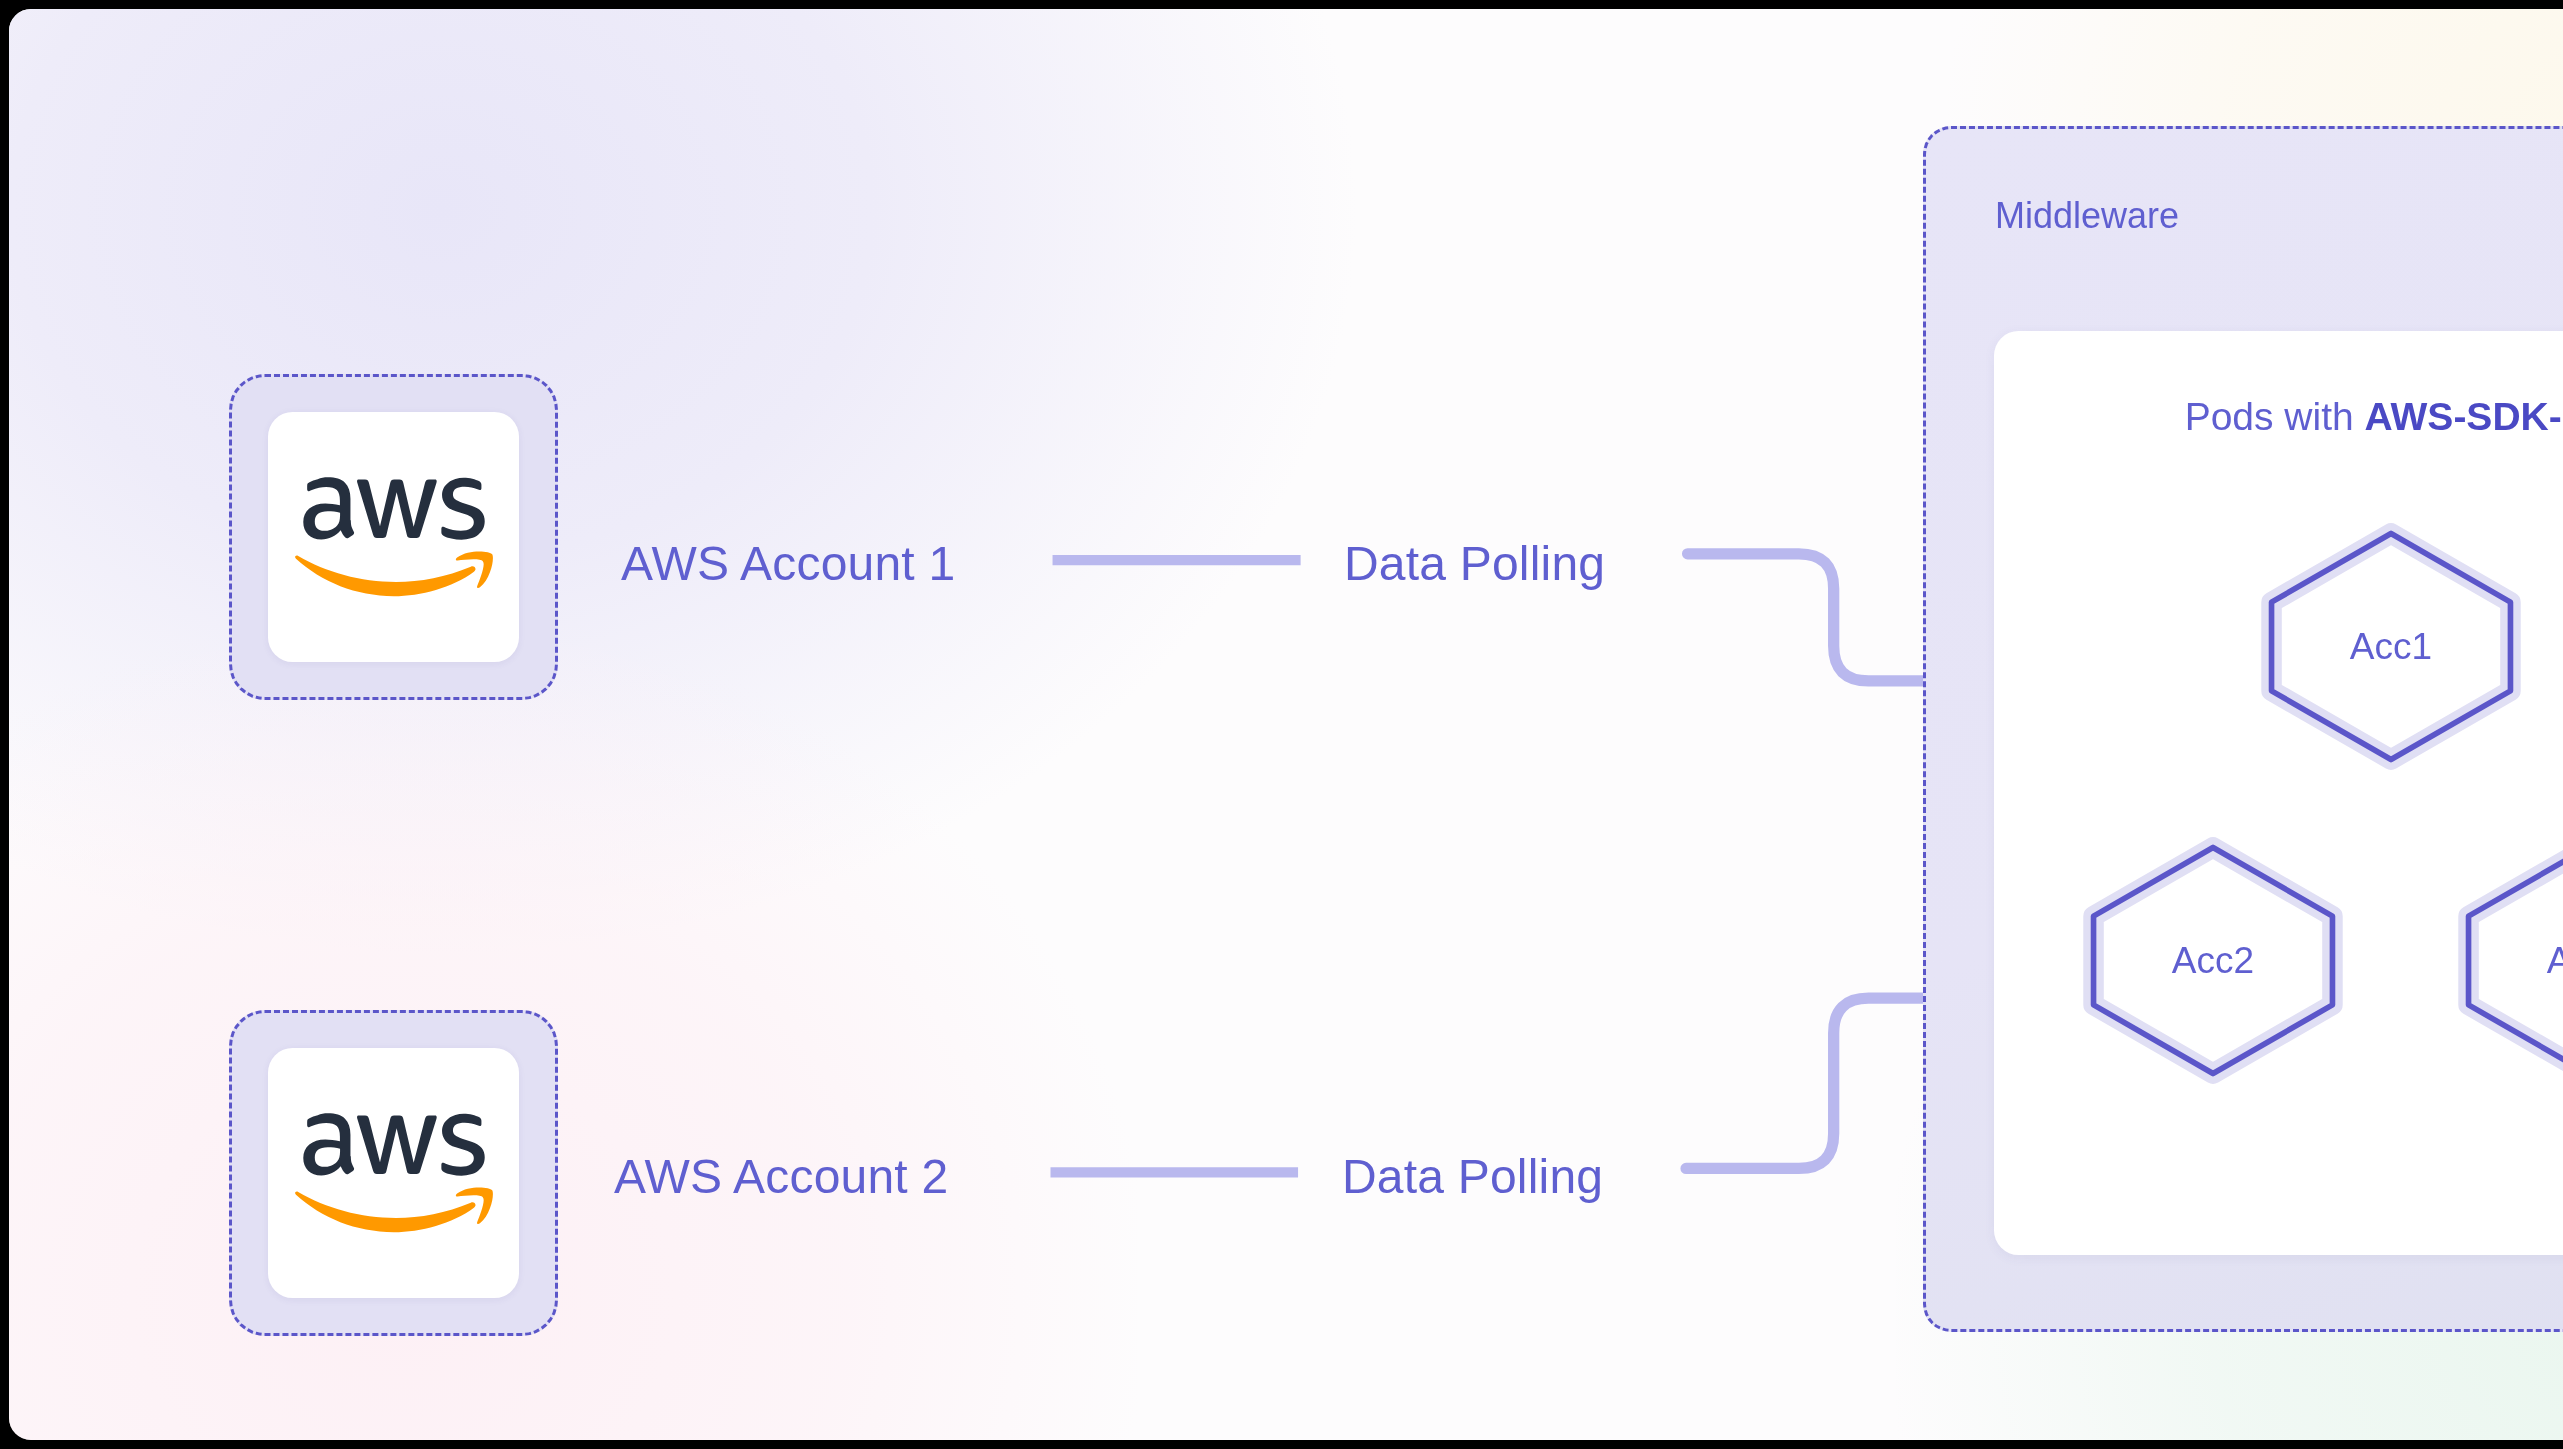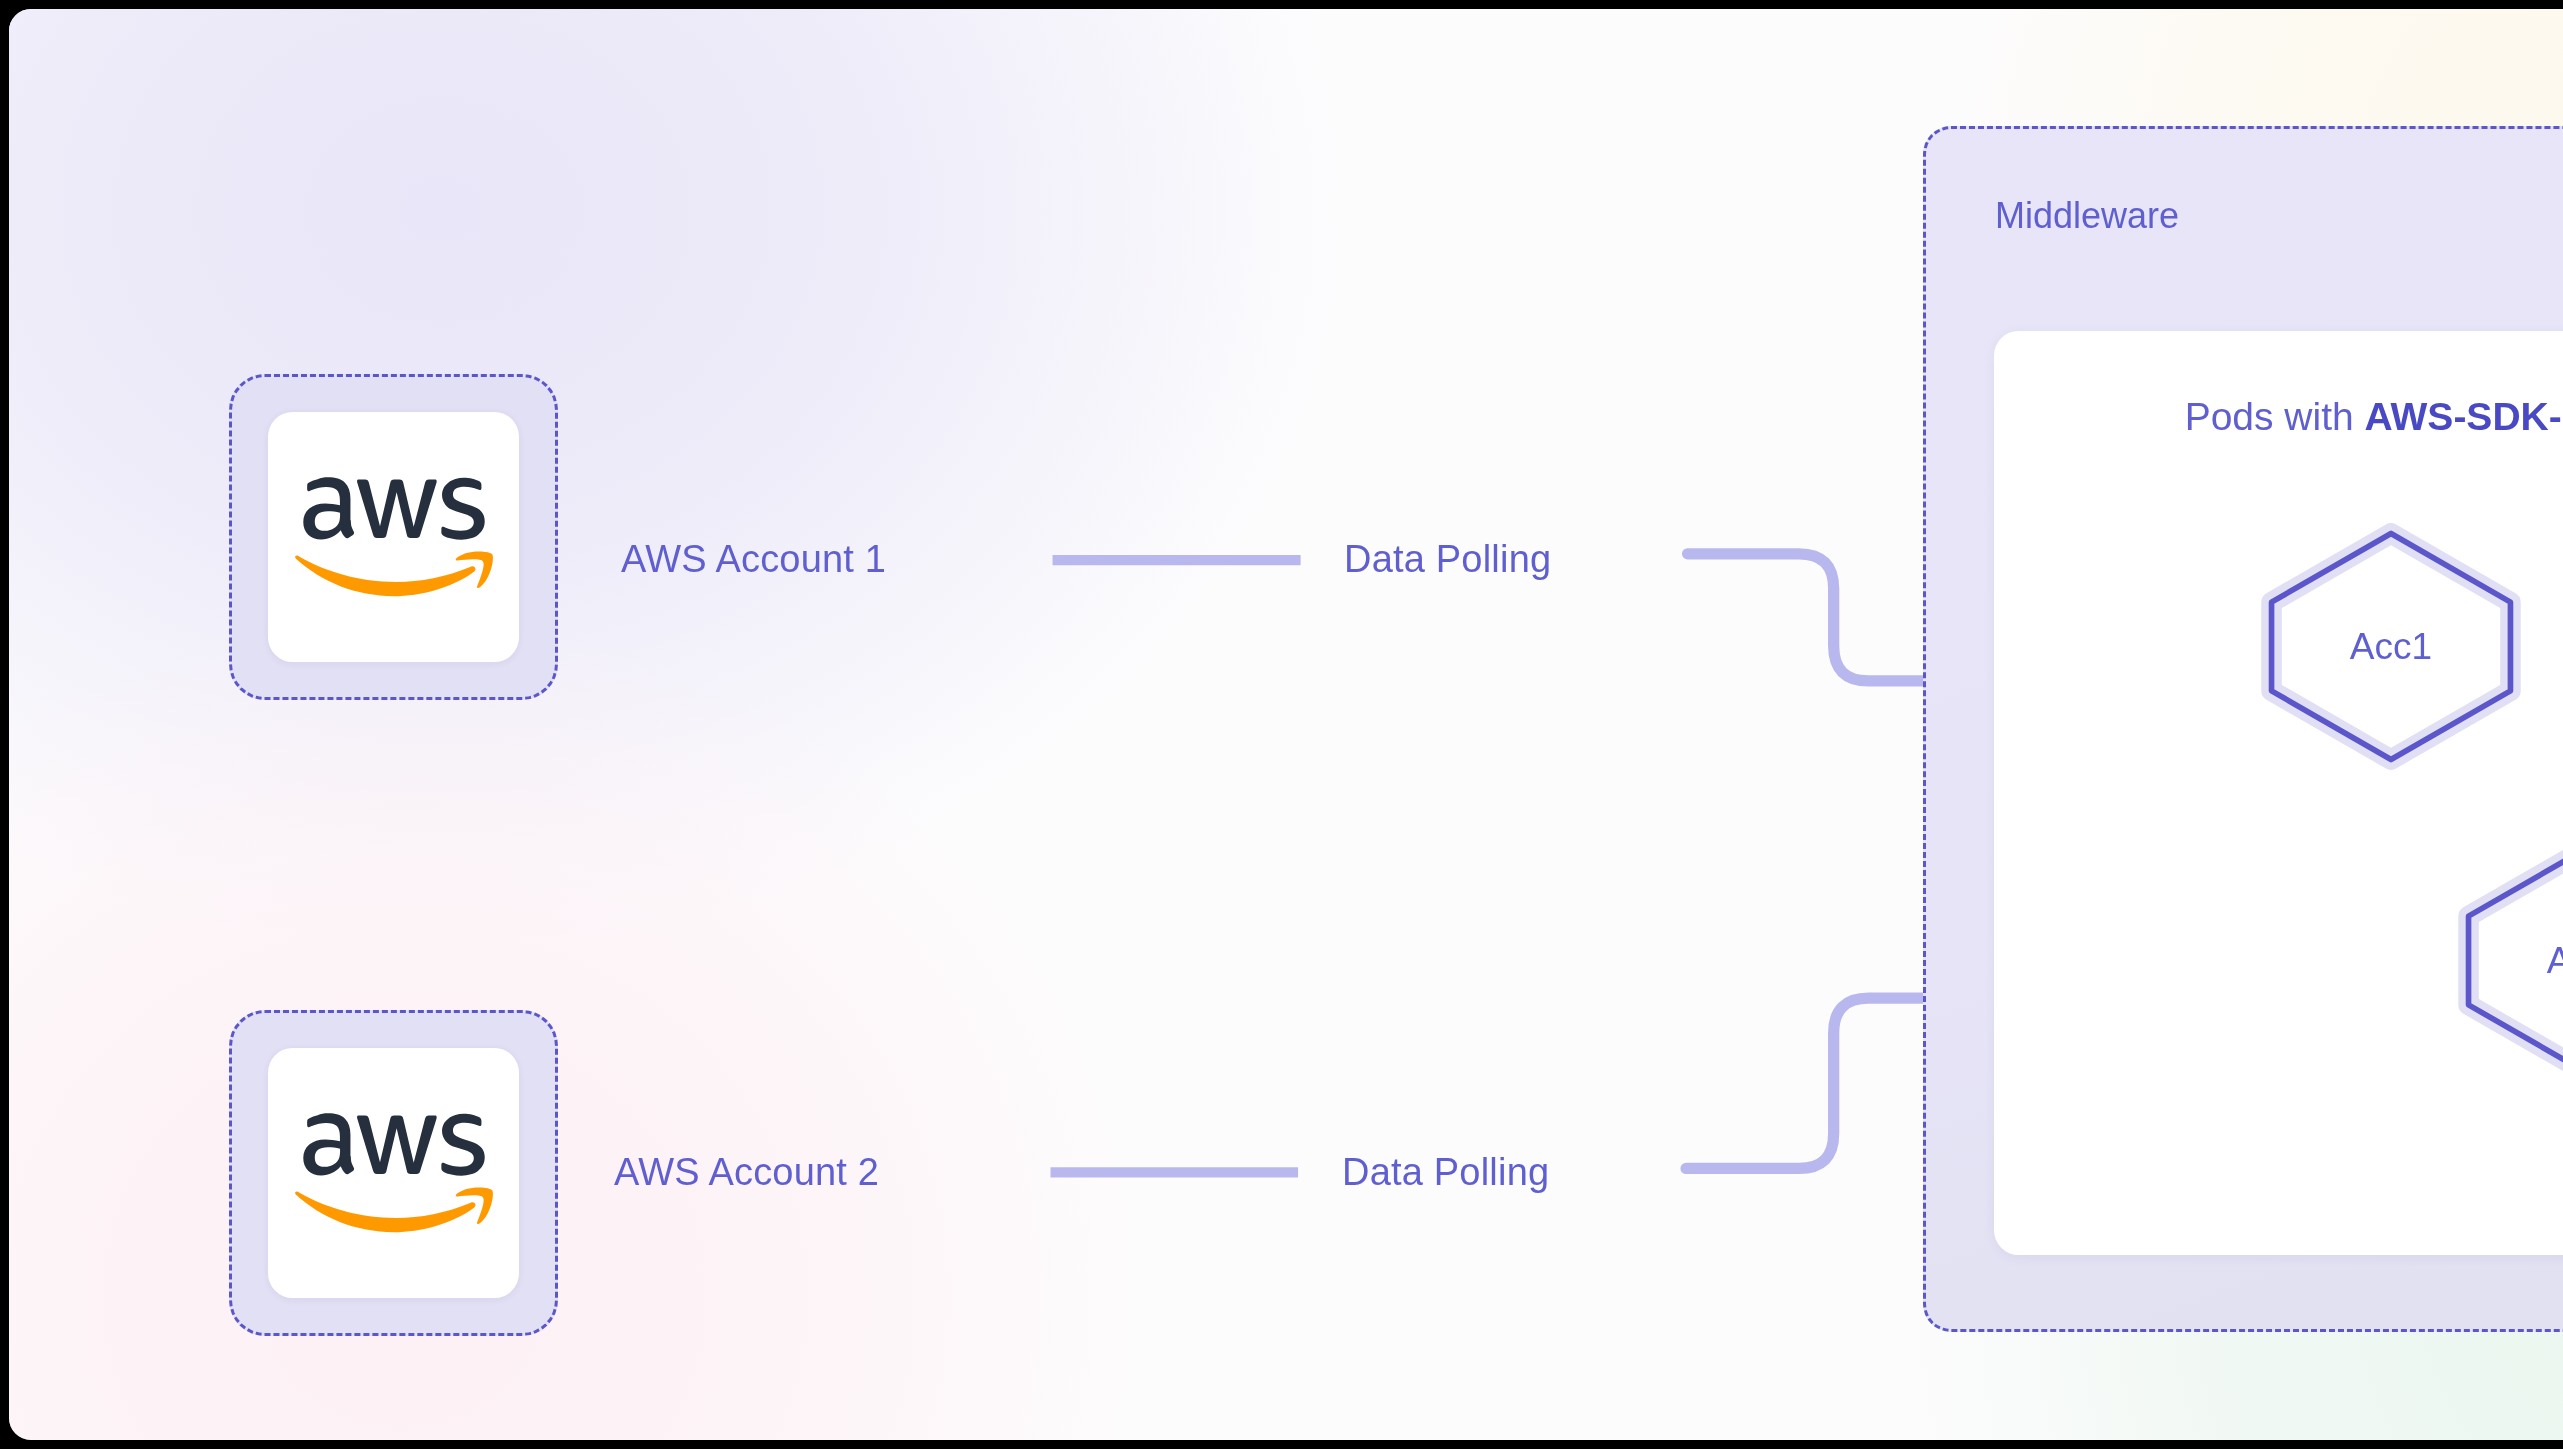--- a/index.html
+++ b/index.html
@@ -42,21 +42,21 @@
     box-shadow:0 1.5px 7.2px rgba(70,60,140,.07);
   }
   .aws-logo{width:200px;height:128px;display:block;}
   #aws-box-1{left:220px; top:365px;}
   #aws-box-2{left:220px; top:1001px;}
 
   
   .conn-label{
     position:absolute;
     color:#5f5fd0;
-    font-size:38px;
+    font-size:48px;
     letter-spacing:0.2px;
     white-space:nowrap;
     line-height:1;
   }
   #label-acc1{left:612px; top:531px;}
   #label-poll1{left:1335px; top:531px;}
   #label-acc2{left:605px; top:1144px;}
   #label-poll2{left:1333px; top:1144px;}
 
   
@@ -161,20 +161,27 @@
   </div>
 
   <div class="hex" id="hex-acc1">
     <svg viewBox="0 0 550 485" width="282" height="249">
       <path d="M275 22 L508 156 L508 329 L275 463 L42 329 L42 156 Z" fill="#fff" stroke="#e0dff4" stroke-width="40" stroke-linejoin="round" stroke-linecap="round"></path>
       <path d="M275 22 L508 156 L508 329 L275 463 L42 329 L42 156 Z" fill="none" stroke="#5b56c9" stroke-width="11" stroke-linejoin="round" stroke-linecap="round"></path>
     </svg>
     <div class="hex-label">Acc1</div>
   </div>
 
+  <div class="hex" id="hex-acc2">
+    <svg viewBox="0 0 550 485" width="282" height="249">
+      <path d="M275 22 L508 156 L508 329 L275 463 L42 329 L42 156 Z" fill="#fff" stroke="#e0dff4" stroke-width="40" stroke-linejoin="round" stroke-linecap="round"></path>
+      <path d="M275 22 L508 156 L508 329 L275 463 L42 329 L42 156 Z" fill="none" stroke="#5b56c9" stroke-width="11" stroke-linejoin="round" stroke-linecap="round"></path>
+    </svg>
+    <div class="hex-label">Acc2</div>
+  </div>
 
   <div class="hex" id="hex-acc3">
     <svg viewBox="0 0 550 485" width="282" height="249">
       <path d="M275 22 L508 156 L508 329 L275 463 L42 329 L42 156 Z" fill="#fff" stroke="#e0dff4" stroke-width="40" stroke-linejoin="round" stroke-linecap="round"></path>
       <path d="M275 22 L508 156 L508 329 L275 463 L42 329 L42 156 Z" fill="none" stroke="#5b56c9" stroke-width="11" stroke-linejoin="round" stroke-linecap="round"></path>
     </svg>
     <div class="hex-label">Acc3</div>
   </div>
 
 </div>

